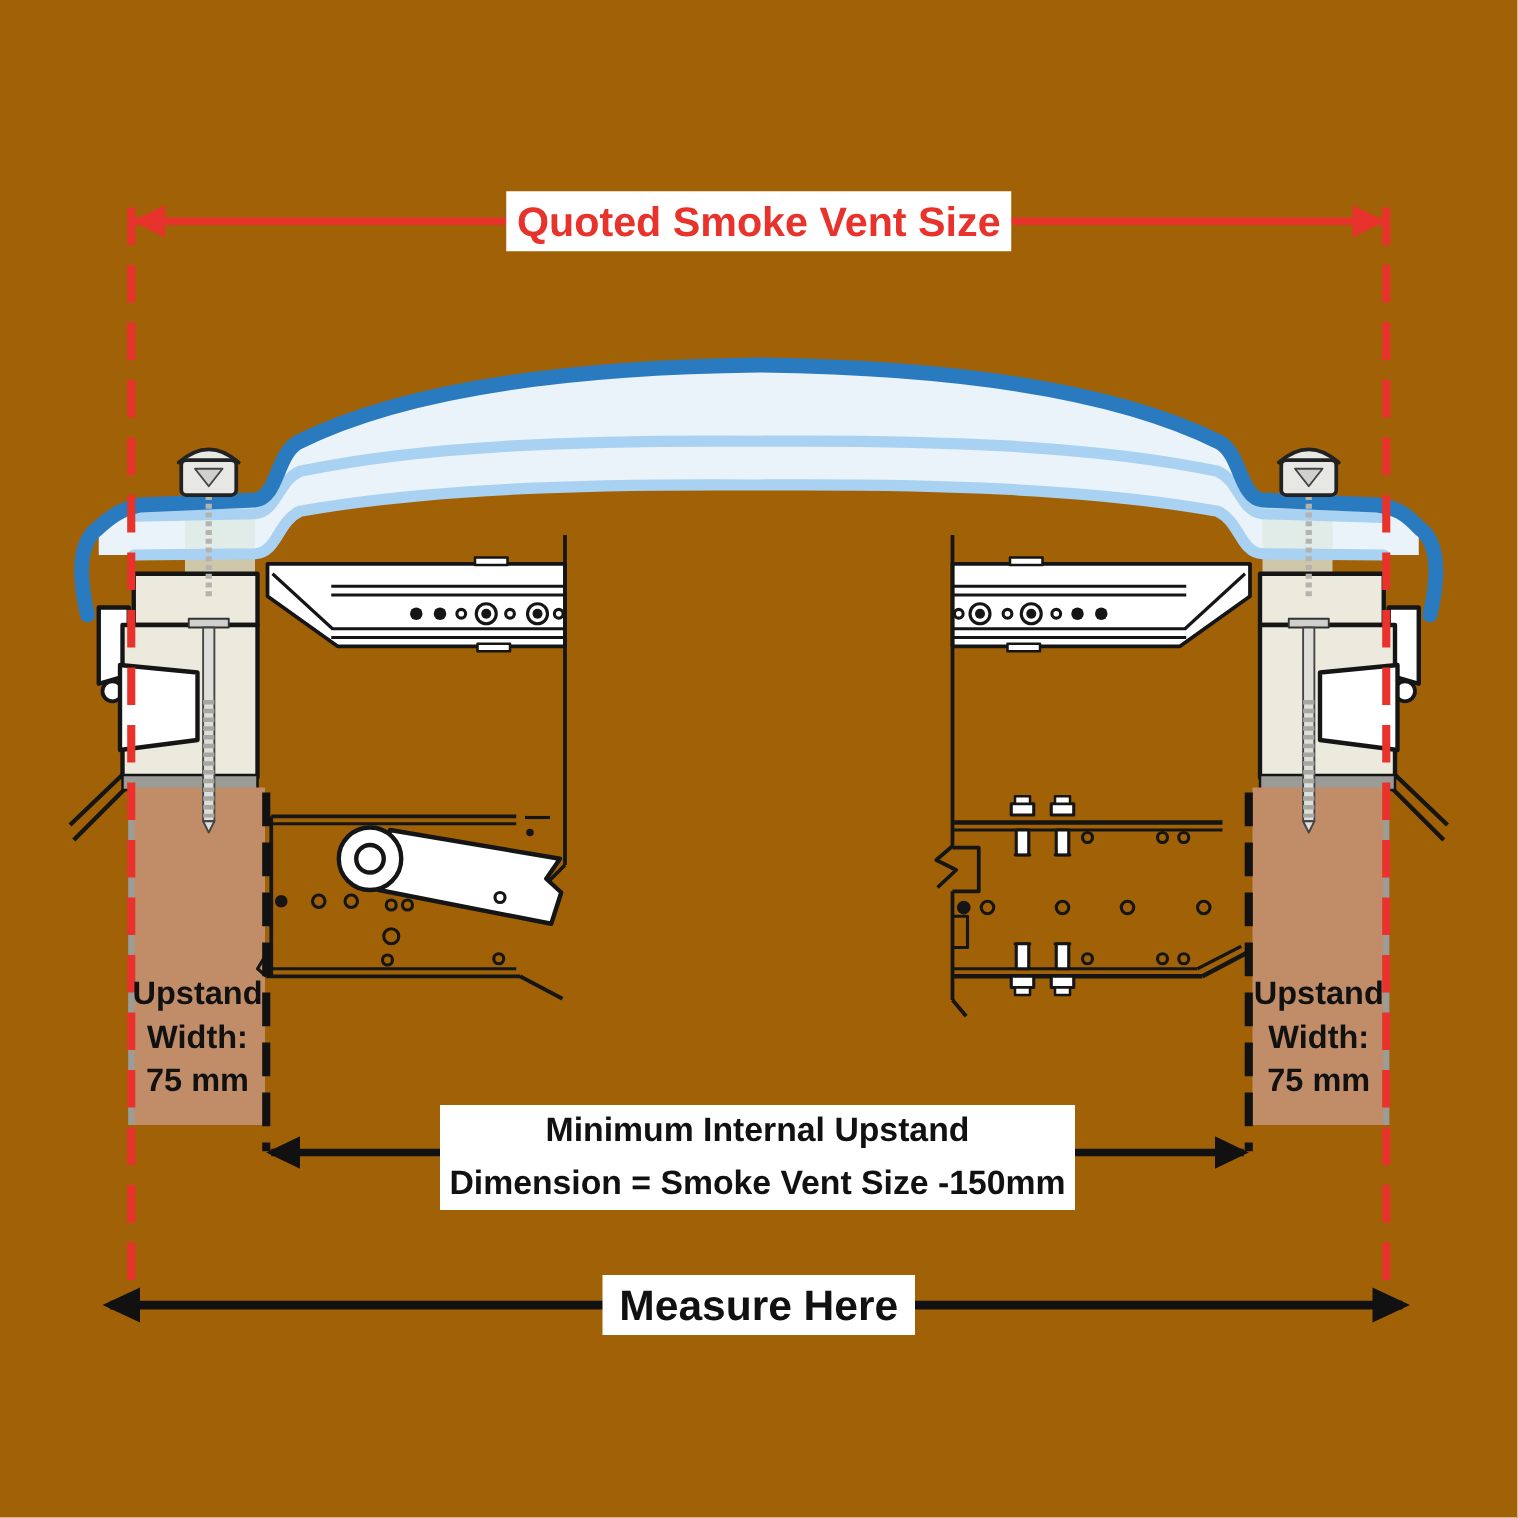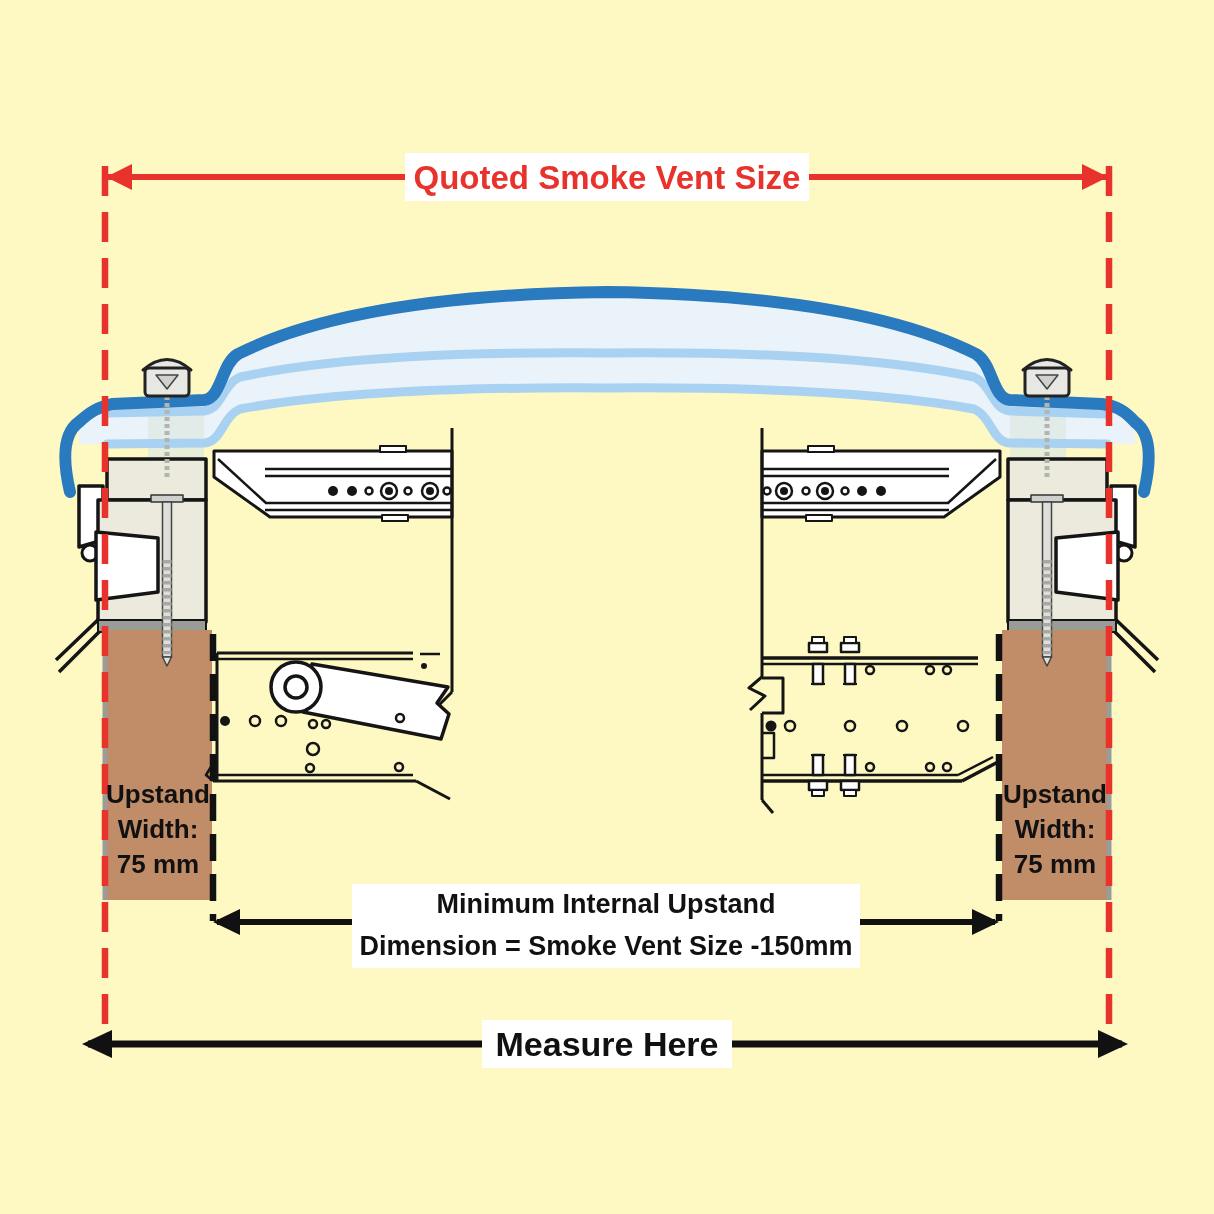--- a/index.html
+++ b/index.html
@@ -1,16 +1,16 @@
 <!DOCTYPE html>
 <html><head>
 <meta charset="utf-8">
 <style>
   html,body{margin:0;padding:0;background:#ffffff;}
-  .stage{position:relative;width:1214px;height:1214px;background:#fef9c3;overflow:hidden;}
+  .stage{position:relative;width:1214px;height:1214px;background:#a16207;overflow:hidden;}
   svg{display:block;}
   text{font-family:"Liberation Sans", sans-serif;font-weight:bold;}
 </style>
 </head>
 <body>
 
 <div class="stage">
 <svg width="1214" height="1214" viewBox="0 0 1214 1214">
 
   <g>

